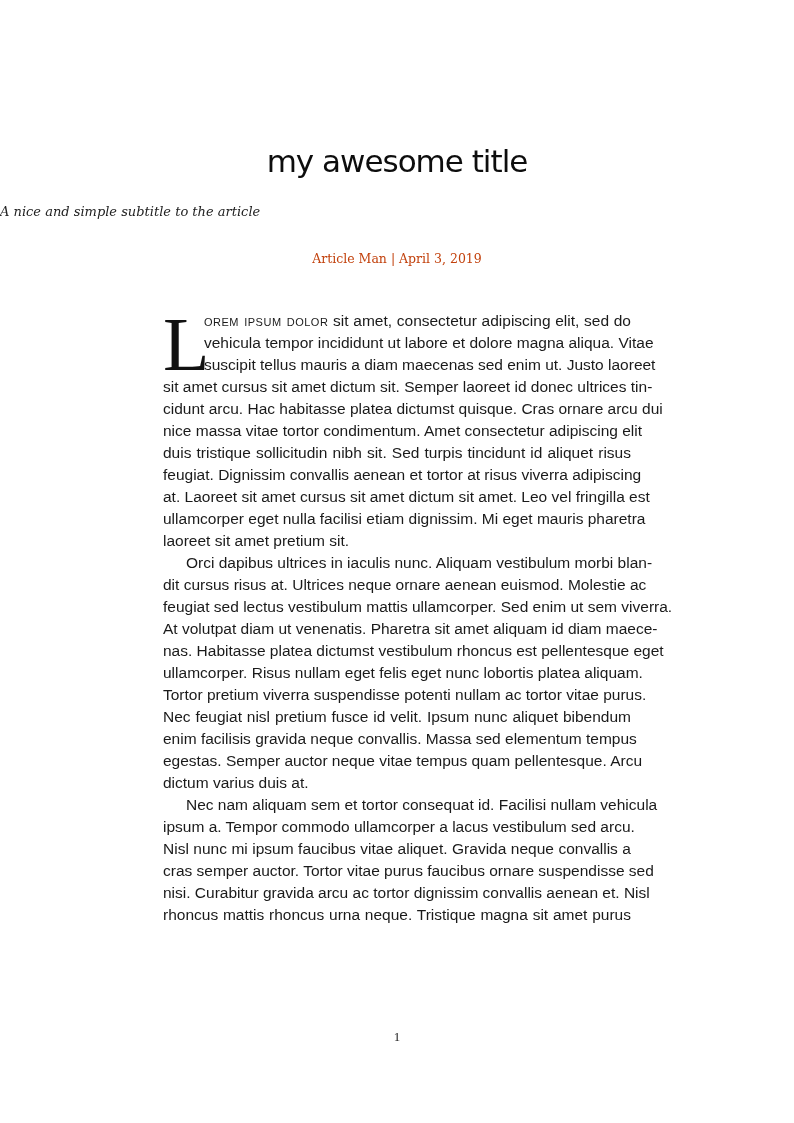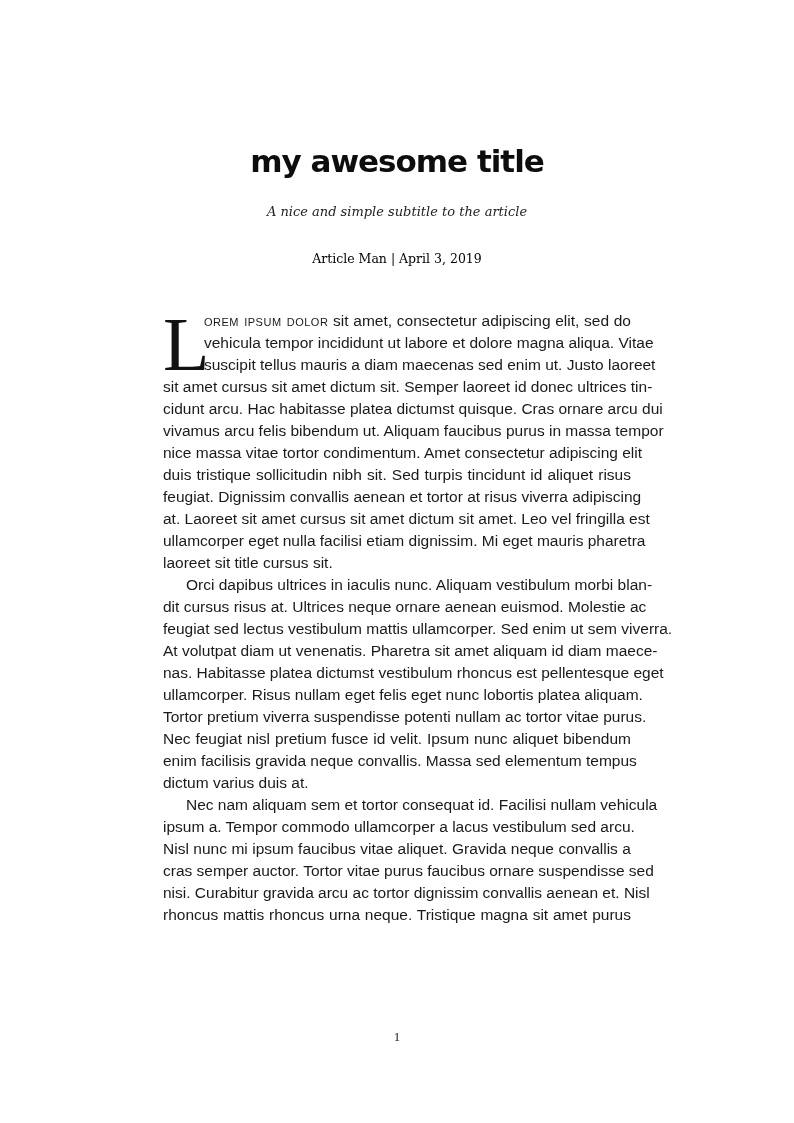--- a/index.html
+++ b/index.html
@@ -1,29 +1,29 @@
 <!DOCTYPE html>
 <html><head>
 <meta charset="utf-8">
 <style>
   html, body { margin: 0; padding: 0; background: #ffffff; }
   body { width: 794px; height: 1123px; position: relative; overflow: hidden; color: #111; }
   .page { position: absolute; left: 0; top: 0; width: 794px; height: 1123px; }
   .title {
     position: absolute; left: 0; width: 794px; top: 143px; text-align: center;
-    font-family: "DejaVu Sans", sans-serif; font-weight: bold; font-size: 31px;
+    font-family: "DejaVu Sans", sans-serif; font-weight: normal; font-size: 31px;
     letter-spacing: -1px; color: #0d0d0d;
   }
   .subtitle {
-    position: absolute; left: 0; width: 794px; top: 204px; text-align: center;
+    position: absolute; left: 0; width: 794px; top: 204px; text-align: left;
     font-family: "DejaVu Serif", serif; font-style: italic; font-size: 13px; color: #222;
   }
   .byline {
     position: absolute; left: 0; width: 794px; top: 251px; text-align: center;
-    font-family: "DejaVu Serif", serif; font-size: 12.5px; color: #000000;
+    font-family: "DejaVu Serif", serif; font-size: 12.5px; color: #c2410c;
   }
   .body {
     position: absolute; left: 163px; width: 468px; top: 310px;
     font-family: Liberation Sans, sans-serif; font-size: 15.5px; color: #1a1a1a;
   }
   .line {
     height: 22px; line-height: 22px; white-space: nowrap;
     text-align: justify; text-align-last: justify; overflow: visible;
   }
   .line.last { text-align-last: left; }
@@ -50,39 +50,39 @@
 
   <div class="dropcap">L</div>
 
   <div class="body">
     <div>
       <div class="line dc-indent"><span class="smallcaps">orem ipsum dolor</span><span> sit amet, consectetur adipiscing elit, sed do</span></div>
       <div class="line dc-indent">vehicula tempor incididunt ut labore et dolore magna aliqua. Vitae</div>
       <div class="line dc-indent">suscipit tellus mauris a diam maecenas sed enim ut. Justo laoreet</div>
       <div class="line">sit amet cursus sit amet dictum sit. Semper laoreet id donec ultrices tin-</div>
       <div class="line">cidunt arcu. Hac habitasse platea dictumst quisque. Cras ornare arcu dui</div>
-      <div class="line">vivamus arcu felis bibendum ut. Aliquam faucibus purus in massa tempor</div>
       <div class="line">nice massa vitae tortor condimentum. Amet consectetur adipiscing elit</div>
       <div class="line">duis tristique sollicitudin nibh sit. Sed turpis tincidunt id aliquet risus</div>
       <div class="line">feugiat. Dignissim convallis aenean et tortor at risus viverra adipiscing</div>
       <div class="line">at. Laoreet sit amet cursus sit amet dictum sit amet. Leo vel fringilla est</div>
       <div class="line">ullamcorper eget nulla facilisi etiam dignissim. Mi eget mauris pharetra</div>
-      <div class="line last">laoreet sit title cursus sit.</div>
+      <div class="line last">laoreet sit amet pretium sit.</div>
     </div>
 
     <div>
       <div class="line indent">Orci dapibus ultrices in iaculis nunc. Aliquam vestibulum morbi blan-</div>
       <div class="line">dit cursus risus at. Ultrices neque ornare aenean euismod. Molestie ac</div>
       <div class="line">feugiat sed lectus vestibulum mattis ullamcorper. Sed enim ut sem viverra.</div>
       <div class="line">At volutpat diam ut venenatis. Pharetra sit amet aliquam id diam maece-</div>
       <div class="line">nas. Habitasse platea dictumst vestibulum rhoncus est pellentesque eget</div>
       <div class="line">ullamcorper. Risus nullam eget felis eget nunc lobortis platea aliquam.</div>
       <div class="line">Tortor pretium viverra suspendisse potenti nullam ac tortor vitae purus.</div>
       <div class="line">Nec feugiat nisl pretium fusce id velit. Ipsum nunc aliquet bibendum</div>
       <div class="line">enim facilisis gravida neque convallis. Massa sed elementum tempus</div>
+      <div class="line">egestas. Semper auctor neque vitae tempus quam pellentesque. Arcu</div>
       <div class="line last">dictum varius duis at.</div>
     </div>
 
     <div>
       <div class="line indent">Nec nam aliquam sem et tortor consequat id. Facilisi nullam vehicula</div>
       <div class="line">ipsum a. Tempor commodo ullamcorper a lacus vestibulum sed arcu.</div>
       <div class="line">Nisl nunc mi ipsum faucibus vitae aliquet. Gravida neque convallis a</div>
       <div class="line">cras semper auctor. Tortor vitae purus faucibus ornare suspendisse sed</div>
       <div class="line">nisi. Curabitur gravida arcu ac tortor dignissim convallis aenean et. Nisl</div>
       <div class="line">rhoncus mattis rhoncus urna neque. Tristique magna sit amet purus</div>

